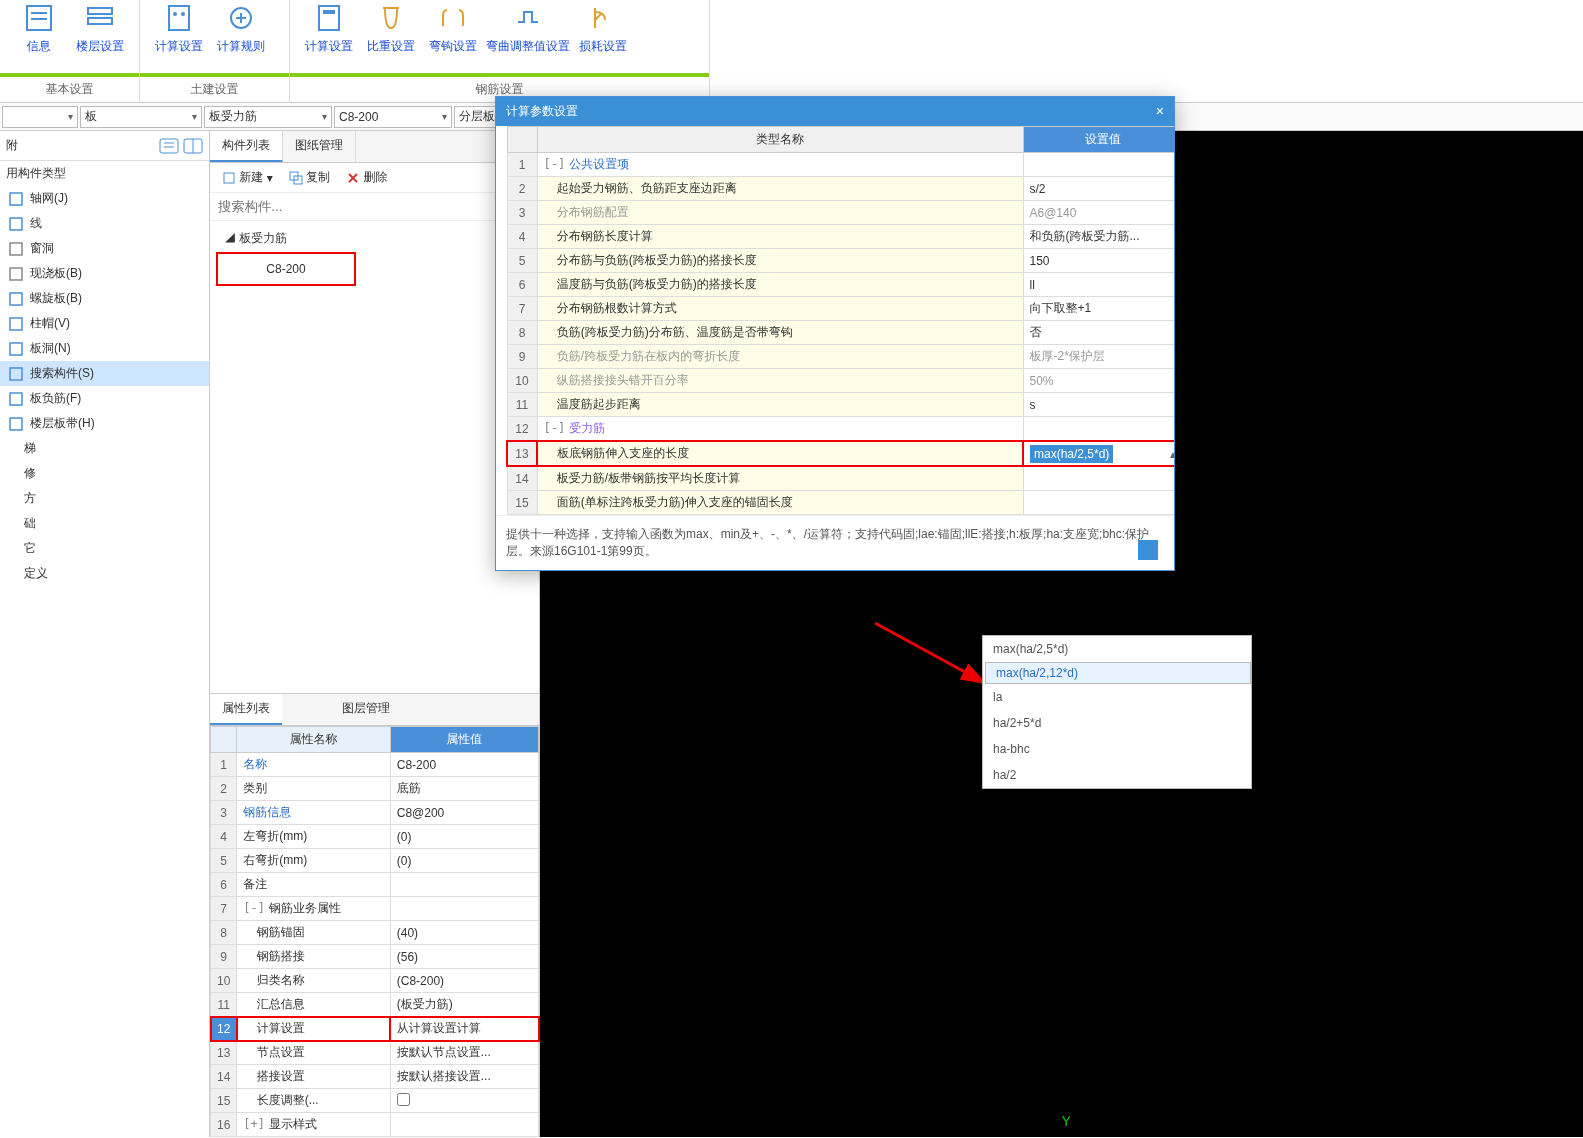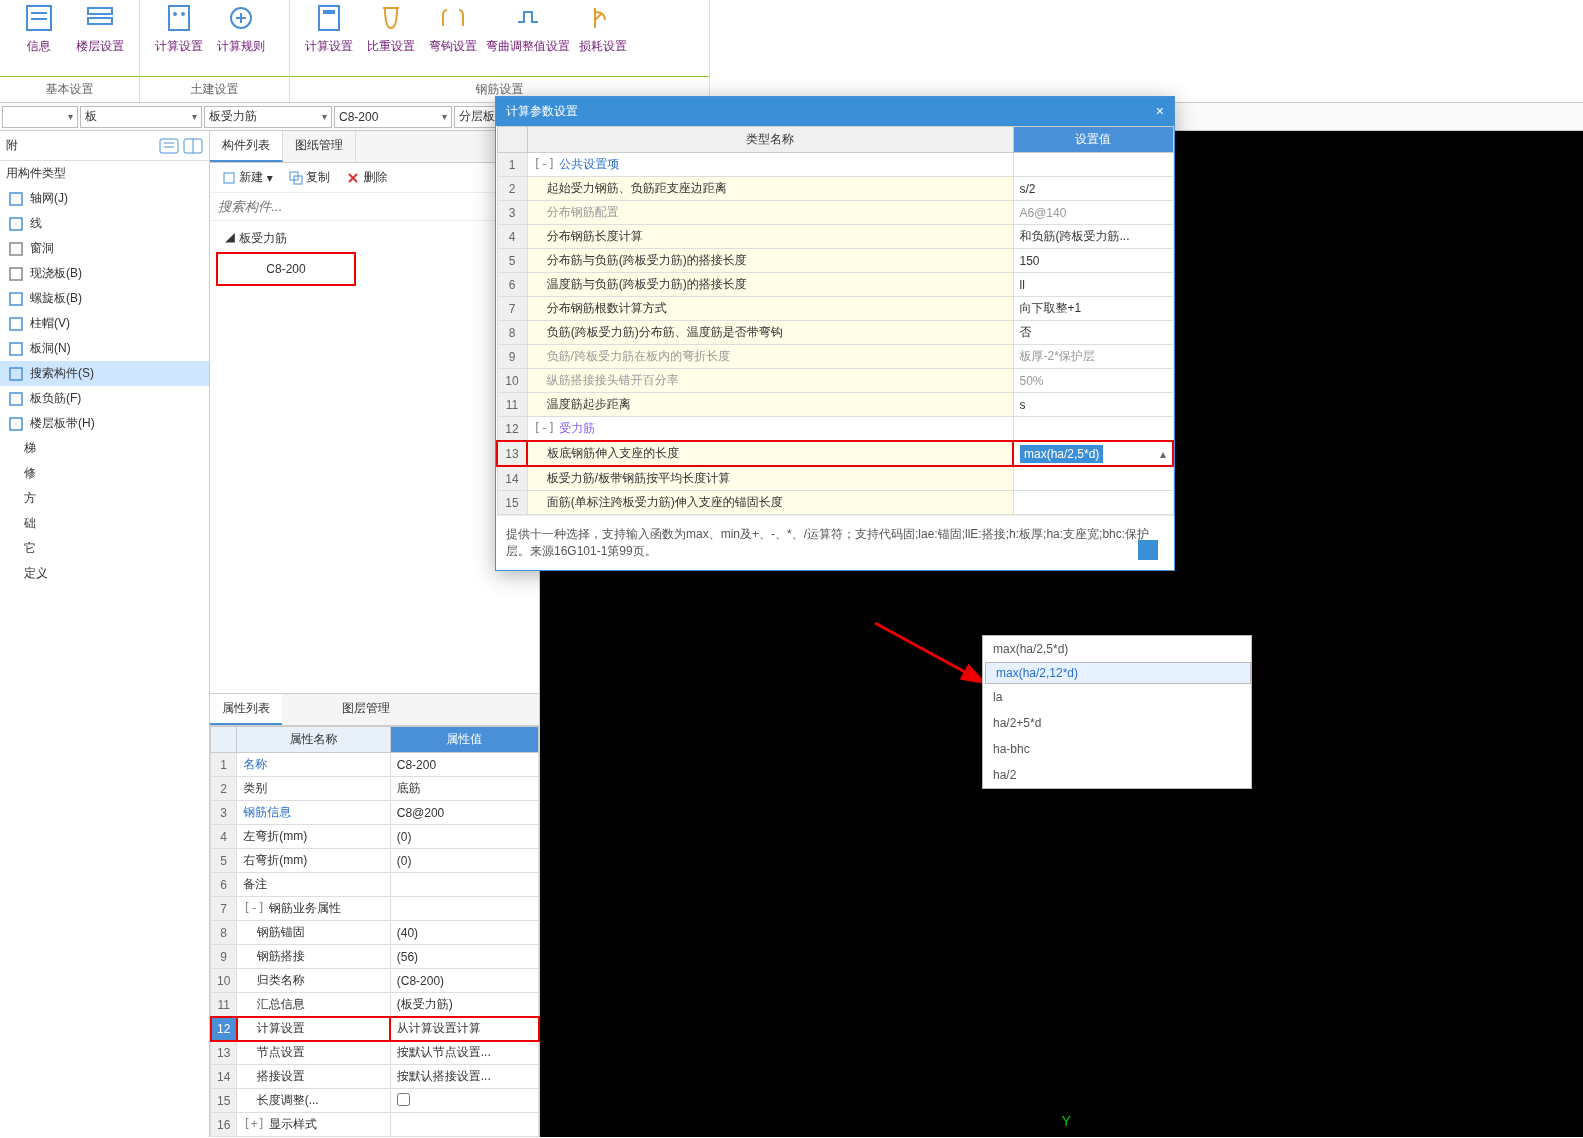--- a/index.html
+++ b/index.html
@@ -5,22 +5,22 @@
 * { box-sizing: border-box; margin: 0; padding: 0; }
 body { font-family: "Microsoft YaHei", Arial, sans-serif; font-size: 12px; color: #333; background: #fff; overflow: hidden; }
 .app { width: 1583px; height: 1138px; position: relative; }
 
 
 .ribbon { height: 103px; border-bottom: 1px solid #ccc; display: flex; background: #fff; }
 .ribbon-group { border-right: 1px solid #ddd; display: flex; flex-direction: column; }
 .ribbon-items { display: flex; flex: 1; padding: 0 8px; }
 .ribbon-item { display: flex; flex-direction: column; align-items: center; justify-content: flex-start; width: 62px; cursor: pointer; padding-top: 2px; }
 .ribbon-icon { width: 32px; height: 32px; margin-bottom: 4px; }
-.ribbon-label { font-size: 12px; color: #701a75; text-align: center; }
-.ribbon-group-title { text-align: center; font-size: 12px; color: #666; padding: 4px 0; border-top: 1px solid #84cc16; }
+.ribbon-label { font-size: 12px; color: #1d4ed8; text-align: center; }
+.ribbon-group-title { text-align: center; font-size: 12px; color: #666; padding: 4px 0; border-top: 4px solid #84cc16; }
 
 
 .selector-bar { height: 28px; display: flex; align-items: center; border-bottom: 1px solid #ccc; background: #fafafa; }
 .sel { height: 22px; border: 1px solid #bbb; background: #fff; display: flex; align-items: center; padding: 0 4px; margin-left: 2px; position: relative; }
 .sel .caret { position: absolute; right: 4px; font-size: 10px; color: #666; }
 .radio { display: flex; align-items: center; margin-left: 10px; }
 .radio input { margin-right: 4px; }
 
 
 .main { display: flex; height: 1006px; }
@@ -34,21 +34,21 @@
 .tree-item { padding: 4px 8px; display: flex; align-items: center; cursor: pointer; }
 .tree-item.selected { background: #cde5ff; }
 .tree-icon { width: 16px; height: 16px; margin-right: 6px; }
 
 
 .mp-tabs { display: flex; border-bottom: 1px solid #ccc; background: #f5f5f5; }
 .mp-tab { padding: 6px 12px; cursor: pointer; border-right: 1px solid #ddd; }
 .mp-tab.active { background: #fff; border-bottom: 2px solid #4a90d9; }
 .mp-toolbar { display: flex; padding: 4px; border-bottom: 1px solid #eee; }
 .mp-btn { display: flex; align-items: center; padding: 2px 8px; cursor: pointer; }
-.mp-search { width: 100%; border: none; border-bottom: 1px solid #eee; padding: 6px 8px; font-style: italic; color: #999; }
+.mp-search { width: 100%; border: none; border-bottom: 1px solid #eee; padding: 6px 8px; color: #999; }
 .mp-tree { padding: 6px; }
 .mp-tree-item { padding: 3px 8px; cursor: pointer; }
 .mp-tree-sub { padding: 4px 20px; margin: 2px 0; }
 .highlight-red { border: 2px solid #e00; }
 
 
 .prop-tabs { display: flex; border-top: 1px solid #ccc; border-bottom: 1px solid #ccc; background: #f5f5f5; gap: 48px; }
 .prop-tab { padding: 6px 12px; cursor: pointer; }
 .prop-tab.active { background: #fff; border-bottom: 2px solid #4a90d9; }
 .prop-table { width: 100%; border-collapse: collapse; }
@@ -59,21 +59,21 @@
 .prop-table tr.hl-row td { outline: 2px solid #e00; outline-offset: -1px; }
 .prop-table tr.sel-row td.rownum { background: #4a90d9; color: #fff; }
 .prop-table .blue-text { color: #2a6fc9; }
 .expand { color: #888; margin-right: 4px; font-family: monospace; }
 
 
 .dialog { position: absolute; left: 495px; top: 96px; width: 680px; background: #fff; border: 1px solid #4a90d9; box-shadow: 0 4px 20px rgba(0,0,0,.3); z-index: 100; }
 .dlg-title { background: #3b8fd6; color: #fff; padding: 6px 10px; display: flex; justify-content: space-between; }
 .dlg-close { cursor: pointer; font-size: 14px; }
 .dlg-body { padding: 0; max-height: 480px; overflow: hidden; }
-.dlg-table { width: 100%; border-collapse: collapse; }
+.dlg-table { width: 100%; border-collapse: collapse; margin-left: 10px; }
 .dlg-table th { background: #f0f0f0; border: 1px solid #ccc; padding: 4px; font-weight: normal; }
 .dlg-table th.setval { background: #4a90d9; color: #fff; }
 .dlg-table td { border: 1px solid #ddd; padding: 3px 6px; }
 .dlg-table td.rn { background: #f0f0f0; text-align: center; width: 30px; color: #666; }
 .dlg-table tr.hl td { border: 2px solid #e00; }
 .dlg-table tr.yrow td.name { background: #fffde7; }
 .dlg-table .grey { color: #999; }
 .dlg-table .cell-edit { background: #3b8fd6; color: #fff; padding: 2px 4px; }
 .dlg-footer { padding: 10px; font-size: 12px; color: #555; border-top: 1px solid #eee; }
 .dlg-btn { position: absolute; bottom: 10px; right: 16px; width: 20px; height: 20px; background: #3b8fd6; }

